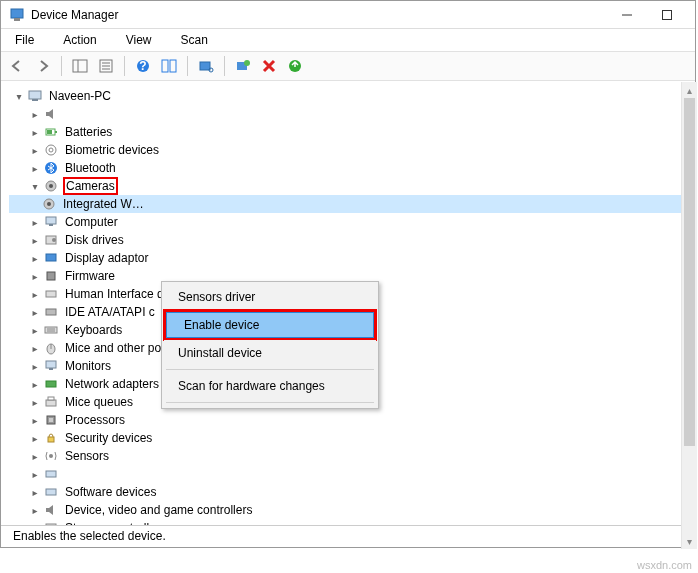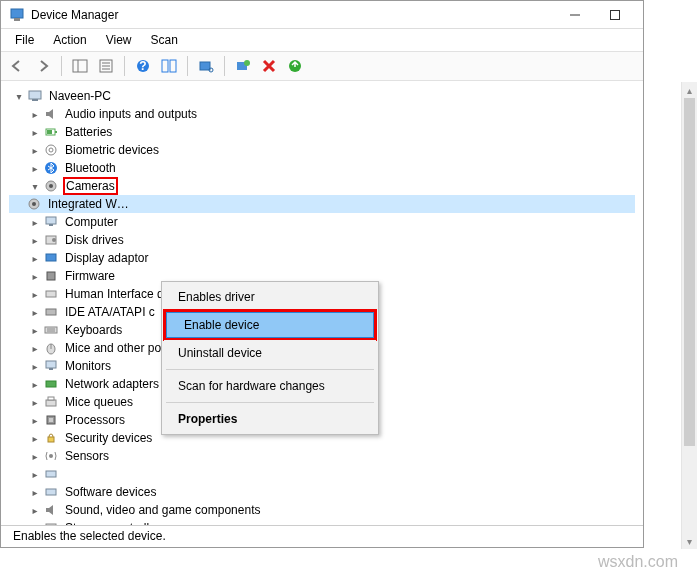--- a/index.html
+++ b/index.html
@@ -1,45 +1,45 @@
 <!DOCTYPE html>
 <html><head>
 <meta charset="utf-8">
 <style>
 * { box-sizing: border-box; margin: 0; padding: 0; font-family: "Segoe UI", Tahoma, sans-serif; font-size: 12px; }
 body { background: #fff; width: 698px; height: 573px; overflow: hidden; position: relative; }
-.window { border: 1px solid #999; width: 644px; height: 548px; display: flex; flex-direction: column; background: #fff; }
+.window { border: 1px solid #999; width: 696px; height: 548px; display: flex; flex-direction: column; background: #fff; }
 .titlebar { height: 28px; display: flex; align-items: center; padding: 0 8px; border-bottom: 1px solid #ddd; }
 .titlebar .icon { width: 16px; height: 16px; margin-right: 6px; }
 .titlebar .title { flex: 1; }
 .titlebar .winbtn { width: 40px; height: 22px; display: flex; align-items: center; justify-content: center; color: #333; }
-.menubar { height: 22px; display: flex; align-items: center; padding: 0 6px; gap: 3px; }
+.menubar { height: 22px; display: flex; align-items: center; padding: 0 6px; gap: 13px; }
 .menubar .menuitem { padding: 2px 8px; }
 .toolbar { height: 30px; border-top: 1px solid #e1e1e1; border-bottom: 1px solid #e1e1e1; display: flex; align-items: center; padding: 0 4px; gap: 2px; background: #fafafa; }
 .toolbar .tbtn { width: 24px; height: 24px; display: flex; align-items: center; justify-content: center; color: #555; }
 .toolbar .sep { width: 1px; height: 20px; background: #ccc; margin: 0 4px; }
 .content { flex: 1; overflow: hidden; position: relative; padding: 4px 0; }
 .tree { padding: 2px 8px; }
 .row { display: flex; align-items: center; height: 18px; white-space: nowrap; }
 .indent1 { padding-left: 4px; }
 .indent2 { padding-left: 20px; }
-.indent3 { padding-left: 17px; text-align: center; }
+.indent3 { padding-left: 32px; text-align: center; }
 .expander { width: 12px; height: 12px; display: inline-flex; align-items: center; justify-content: center; color: #666; font-size: 10px; margin-right: 2px; }
 .devicon { width: 16px; height: 16px; margin-right: 4px; display: inline-flex; align-items: center; justify-content: center; }
 .label { padding: 0 2px; }
 .selected { background: #cce8ff; }
 .redbox { border: 2px solid #e00; padding: 0 1px; }
 .context-menu { position: absolute; left: 160px; top: 200px; width: 218px; background: #f2f2f2; border: 1px solid #bcbcbc; box-shadow: 2px 2px 4px rgba(0,0,0,0.25); z-index: 10; padding: 2px; }
 .cm-item { padding: 6px 14px; background: #f2f2f2; }
 .cm-item.highlight { background: #90c8f6; border: 1px solid #2a84d3; padding: 5px 17px; }
 .cm-sep { height: 1px; background: #d0d0d0; margin: 3px 2px; }
 .cm-redbox { border: 3px solid #e00; margin: -1px; }
 .cm-item.bold { font-weight: bold; }
 .statusbar { height: 22px; border-top: 1px solid #ccc; padding: 3px 12px; background: #fff; font-size: 12px; }
-.watermark { position: absolute; right: 20px; bottom: 2px; color: #bbb; font-size: 16px; text-align: center; }
+.watermark { position: absolute; right: 6px; bottom: 2px; color: #bbb; font-size: 11px; text-align: center; }
 .scrollbar { position: absolute; right: 1px; top: 82px; bottom: 24px; width: 16px; background: #f0f0f0; border-left: 1px solid #e4e4e4; }
 .scrollbar .arrow { height: 16px; display: flex; align-items: center; justify-content: center; color: #888; font-size: 10px; }
 .scrollbar .track { position: absolute; top: 16px; bottom: 16px; left: 0; right: 0; }
 .scrollbar .thumb { position: absolute; left: 2px; right: 2px; top: 0; height: 80%; background: #cdcdcd; }
 svg { display: block; }
 </style>
 </head>
 <body>
 
 <div class="window">
@@ -150,21 +150,20 @@
         <span class="label">Naveen-PC</span>
       </div>
 
       <div class="row indent2">
           <span class="expander">▸</span>
           <span class="devicon">
             <svg width="14" height="14">
               <path d="M2 5 L5 5 L9 2 L9 12 L5 9 L2 9 Z" fill="#888"></path>
             </svg>
           </span>
-          <span class="label">Audio inputs and outputs</span>
         </div>
       <div class="row indent2">
           <span class="expander">▸</span>
           <span class="devicon">
             <svg width="14" height="14">
               <rect x="2" y="4" width="9" height="6" fill="none" stroke="#5a5"></rect>
               <rect x="11" y="6" width="2" height="2" fill="#5a5"></rect>
               <rect x="3" y="5" width="5" height="4" fill="#5a5"></rect>
             </svg>
           </span>
@@ -364,44 +363,43 @@
           </span>
           <span class="label">Software devices</span>
         </div>
       <div class="row indent2">
           <span class="expander">▸</span>
           <span class="devicon">
             <svg width="14" height="14">
               <path d="M2 5 L5 5 L9 2 L9 12 L5 9 L2 9 Z" fill="#888"></path>
             </svg>
           </span>
-          <span class="label">Sound, video and game components</span>
+          <span class="label">Device, video and game controllers</span>
         </div>
       <div class="row indent2">
           <span class="expander">▸</span>
           <span class="devicon">
             <svg width="14" height="14">
               <rect x="2" y="3" width="10" height="8" fill="#ddd" stroke="#888"></rect>
             </svg>
           </span>
           <span class="label">Storage controllers</span>
         </div>
 
     </div>
 
     <div class="context-menu">
-      <div class="cm-item">Enables driver</div>
+      <div class="cm-item">Sensors driver</div>
       <div class="cm-redbox">
         <div class="cm-item highlight">Enable device</div>
       </div>
       <div class="cm-item">Uninstall device</div>
       <div class="cm-sep"></div>
       <div class="cm-item">Scan for hardware changes</div>
       <div class="cm-sep"></div>
-      <div class="cm-item bold">Properties</div>
     </div>
   </div>
 
   <div class="scrollbar">
     <div class="arrow">▴</div>
     <div class="track">
         <div class="thumb"></div>
       </div>
     <div class="arrow" style="position:absolute;bottom:0;left:0;right:0">▾</div>
   </div>

